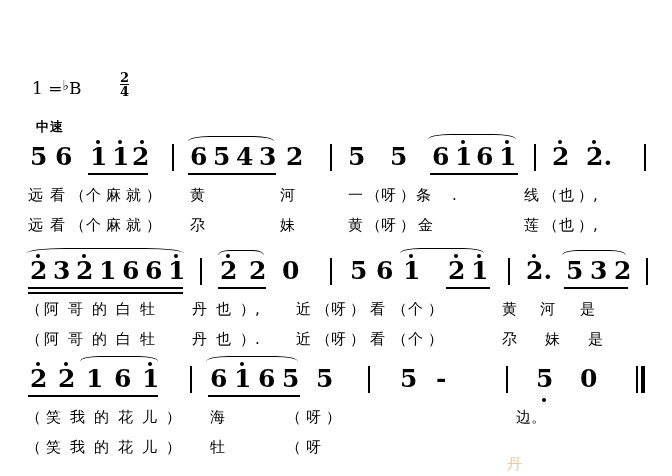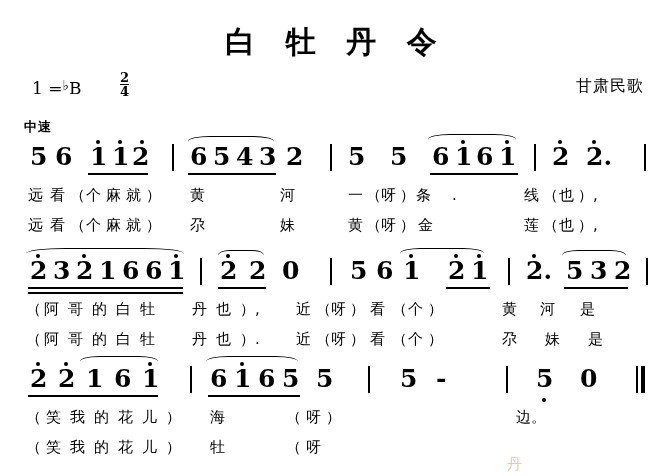--- a/index.html
+++ b/index.html
@@ -45,21 +45,21 @@
     font-family:"DejaVu Serif", serif;
   }
   .meter .num{display:block;font-weight:bold;}
   .meter .den{display:block;border-top:1.4px solid #000;font-weight:bold;padding-top:1px;}
   .composer{
     position:absolute;right:28px;top:76px;
     font-size:16px;
     letter-spacing:1px;
   }
   .tempo{
-    position:absolute;left:24px;top:118px;
+    position:absolute;left:36px;top:118px;
     font-size:13px;
     font-weight:bold;
     letter-spacing:1px;
   }
 
   
   .row{position:absolute;left:0;width:672px;}
   .notes{
     position:relative;height:46px;
     font-family:"DejaVu Serif", serif;
@@ -117,32 +117,30 @@
   .wm-cn{
     position:absolute;right:150px;bottom:2px;
     font-size:15px;color:#f0c9a0;
   }
 </style>
 </head>
 <body>
 
 <div id="sheet">
 
-  <div class="title">白 牡 丹 令</div>
 
   <div class="keysig">
     <span>1 =</span><span class="b">♭</span><span>B</span>
   </div>
 
   <div class="meter">
     <span class="num">2</span>
     <span class="den">4</span>
   </div>
 
-  <div class="composer">甘肃民歌</div>
   <div class="tempo">中速</div>
 
   <div class="row" style="top:136px;">
     <div class="notes">
 
       <span class="note" style="left:30px;">5</span>
       <span class="note" style="left:55px;">6</span>
       <span class="note" style="left:90px;">1</span>
       <span class="odot" style="left:96px;top:4px;"></span>
       <span class="note" style="left:112px;">1</span>

